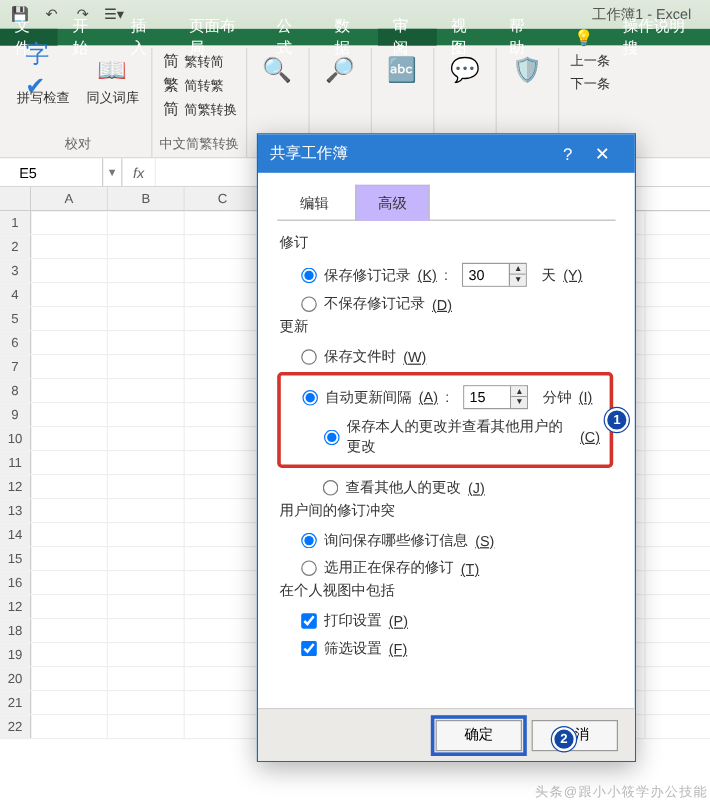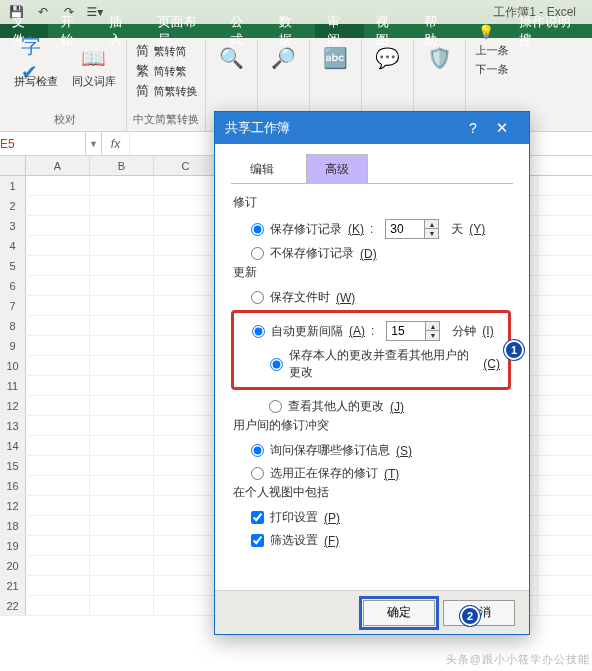--- a/index.html
+++ b/index.html
@@ -14,37 +14,37 @@
 .ribbon{height:94px;background:#f3f2f1;border-bottom:1px solid #d4d4d4;display:flex;align-items:stretch;padding:2px 4px 0}
 .rg{border-right:1px solid #d8d8d8;display:flex;flex-direction:column;align-items:center;padding:2px 6px 0;min-width:52px}
 .rg-body{display:flex;gap:6px;flex:1;align-items:flex-start}
 .rg-label{font-size:11px;color:#666;padding:2px 0 4px}
 .bigbtn{display:flex;flex-direction:column;align-items:center;gap:2px;padding:2px 4px;font-size:11px;color:#333}
 .bigbtn .ico{width:30px;height:28px;display:flex;align-items:center;justify-content:center;font-size:20px}
 .stack{display:flex;flex-direction:column;gap:2px;font-size:11px;color:#333}
 .stack div{display:flex;align-items:center;gap:3px;padding:1px 0}
 .sico{width:16px;height:16px;display:inline-flex;align-items:center;justify-content:center;font-size:13px}
 .namebox-row{height:24px;border-bottom:1px solid #d4d4d4;display:flex;align-items:stretch;background:#fff}
-.namebox{width:86px;border-right:1px solid #ccc;font-size:12px;padding:3px 0;color:#c2410c;display:flex;align-items:center}
+.namebox{width:86px;border-right:1px solid #ccc;font-size:12px;padding:3px 16px;color:#000000;display:flex;align-items:center}
 .nb-dd{width:16px;border-right:1px solid #ccc;display:flex;align-items:center;justify-content:center;color:#777;font-size:9px}
 .fx{width:28px;display:flex;align-items:center;justify-content:center;color:#666;font-style:italic;border-right:1px solid #eee}
 .sheet{position:relative;height:500px;background:#fff}
 .colhdr{display:flex;height:20px;border-bottom:1px solid #ccc}
 .corner{width:26px;border-right:1px solid #ccc;background:#f0f0f0}
 .ch{width:64px;border-right:1px solid #ddd;background:#f0f0f0;text-align:center;line-height:20px;font-size:11px;color:#555}
 .rows{display:flex;flex-direction:column}
 .row{display:flex;height:20px;border-bottom:1px solid #eee}
 .rh{width:26px;border-right:1px solid #ccc;background:#f0f0f0;text-align:center;line-height:20px;font-size:11px;color:#555}
 .cell{width:64px;border-right:1px solid #eee}
 
 .dlg{position:absolute;left:214px;top:111px;width:316px;height:524px;background:#fff;border:1px solid #0f6cbf;box-shadow:0 6px 20px rgba(0,0,0,.3)}
 .dlg-title{height:32px;background:#2b7cd3;color:#fff;display:flex;align-items:center;padding:0 10px;font-size:13px}
 .dlg-title .help{margin-left:auto;width:24px;text-align:center;font-size:14px}
 .dlg-title .close{width:34px;text-align:center;font-size:15px}
-.dlg-tabs{display:flex;padding:10px 16px 0;gap:13px}
+.dlg-tabs{display:flex;padding:10px 16px 0;gap:3px}
 .dlg-tab{padding:6px 18px;font-size:12px;border:1px solid transparent;border-bottom:none;color:#333}
 .dlg-tab.active{border-color:#bcbcbc;background:#c4b5fd;position:relative;z-index:2}
 .dlg-tabline{height:1px;background:#bcbcbc;margin:-1px 16px 0}
 .dlg-body{padding:10px 18px;font-size:12px;color:#333}
 .sect{margin:0 0 4px;font-size:12px}
 .opt{display:flex;align-items:center;gap:6px;padding:4px 0 2px 18px}
 .opt input[type=radio],.opt input[type=checkbox]{margin:0}
 .spin{display:inline-flex;align-items:center;border:1px solid #999;height:20px;margin:0 6px}
 .spin input{width:38px;border:none;padding:0 4px;font-size:12px;text-align:left;height:18px}
 .spin .sb{width:14px;display:flex;flex-direction:column;border-left:1px solid #999}

